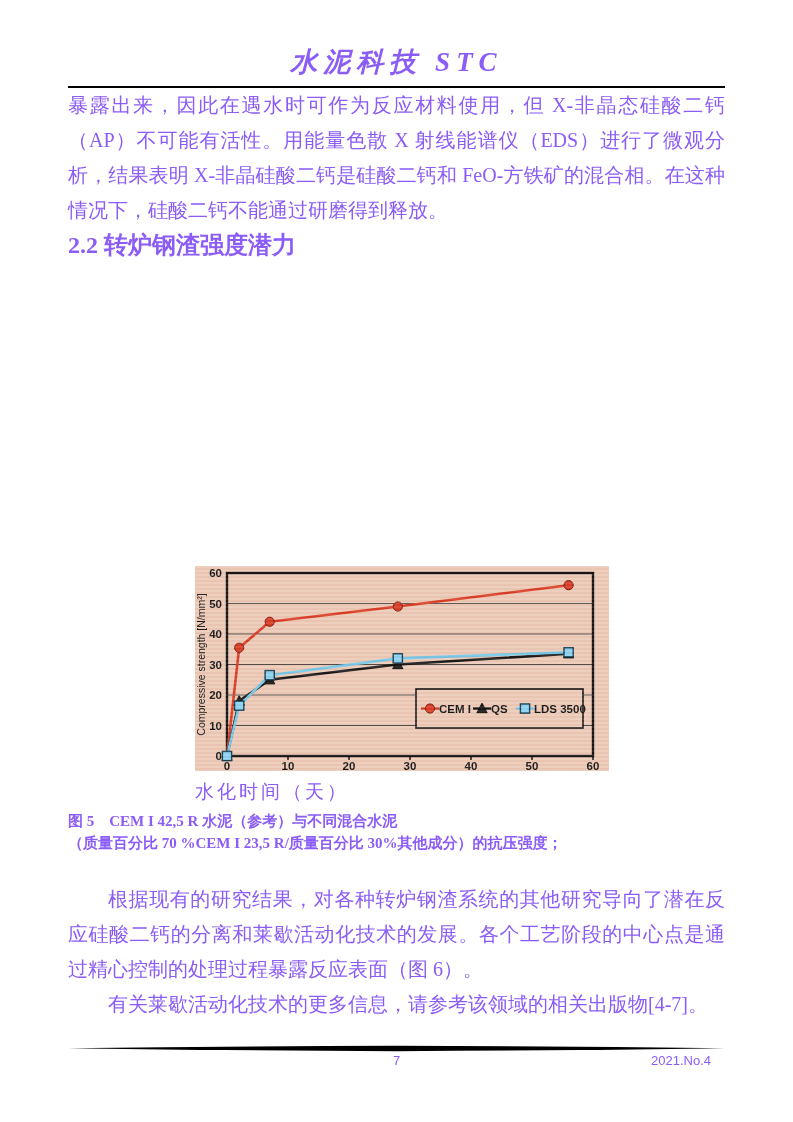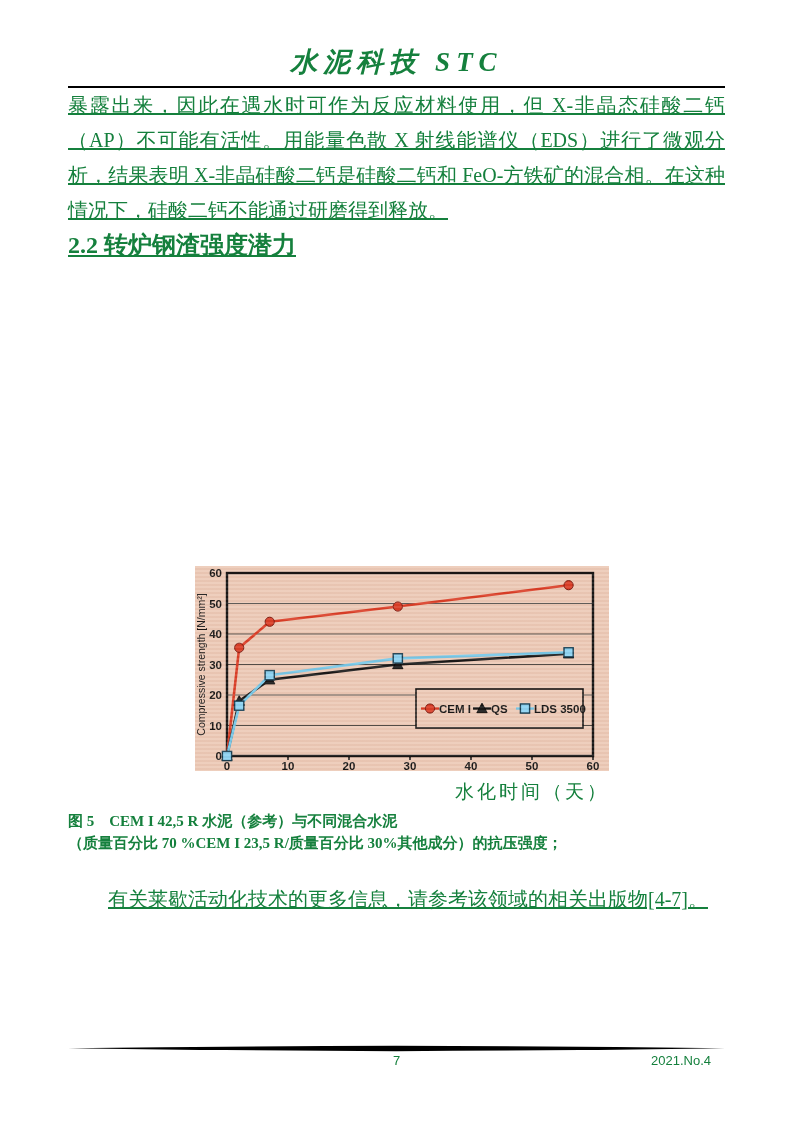--- a/index.html
+++ b/index.html
@@ -1,37 +1,37 @@
 <!DOCTYPE html>
 <html><head>
 <meta charset="utf-8">
 <style>
   html,body{margin:0;padding:0;background:#fff;}
   .page{
     position:relative;width:793px;height:1122px;background:#ffffff;overflow:hidden;
-    font-family:"Liberation Serif","DejaVu Serif",serif;color:#15803d;
+    font-family:"Liberation Serif","DejaVu Serif",serif;color:#8b5cf6;
   }
   .journal-title{
     position:absolute;top:44px;left:0;width:100%;text-align:center;
     font-size:27px;font-weight:600;letter-spacing:6px;font-style:italic;
   }
   .header-rule{position:absolute;top:86px;left:68px;width:657px;height:2px;background:#000;}
-  .text-block{position:absolute;left:68px;width:657px;font-size:20px;line-height:35px;text-align:justify;text-decoration:underline;}
+  .text-block{position:absolute;left:68px;width:657px;font-size:20px;line-height:35px;text-align:justify;}
   .text-block-1{top:88px;}
   .text-block-2{top:882px;}
   .text-block p{margin:0;}
   .indent{text-indent:2em;}
   .section-heading{font-size:24px;font-weight:bold;margin:11px 0 3px 0;text-align:left;}
   .figure-chart{position:absolute;top:566px;left:195px;width:414px;height:205px;}
   .figure-chart::after{
     content:"";position:absolute;inset:0;pointer-events:none;
     background:repeating-linear-gradient(180deg,rgba(255,255,255,.10) 0 2px,rgba(160,110,90,.05) 2px 4px);
   }
   .figure-xlabel{
-    position:absolute;top:779px;left:195px;width:414px;text-align:right;
+    position:absolute;top:779px;left:195px;width:414px;text-align:left;
     font-size:19px;letter-spacing:3px;
   }
   .figure-caption{
     position:absolute;top:810px;left:68px;width:657px;text-align:left;
     font-size:15px;line-height:22px;font-weight:600;
   }
   .figure-caption div{white-space:nowrap;}
   .footer-rule{position:absolute;top:1045px;left:68px;width:657px;height:7px;}
   .footer-page{
     position:absolute;top:1053px;left:0;width:100%;text-align:center;
@@ -119,20 +119,21 @@
   </div>
 
   <div class="figure-xlabel">水化时间（天）</div>
 
   <div class="figure-caption">
     <div>图 5　CEM I 42,5 R 水泥（参考）与不同混合水泥</div>
     <div>（质量百分比 70 %CEM I 23,5 R/质量百分比 30%其他成分）的抗压强度；</div>
   </div>
 
   <div class="text-block text-block-2">
+    <p class="indent">根据现有的研究结果，对各种转炉钢渣系统的其他研究导向了潜在反应硅酸二钙的分离和莱歇活动化技术的发展。各个工艺阶段的中心点是通过精心控制的处理过程暴露反应表面（图 6）。</p>
     <p class="indent">有关莱歇活动化技术的更多信息，请参考该领域的相关出版物[4-7]。</p>
   </div>
 
   <svg class="footer-rule" viewBox="0 0 657 7">
     <path d="M0,3.2 Q164,1.2 328,0.8 Q492,1.2 657,3.2 Q492,5.6 328,6.2 Q164,5.6 0,3.2 Z" fill="#000"></path>
   </svg>
   <div class="footer-page">7</div>
   <div class="footer-issue">2021.No.4</div>
 
 </div>

